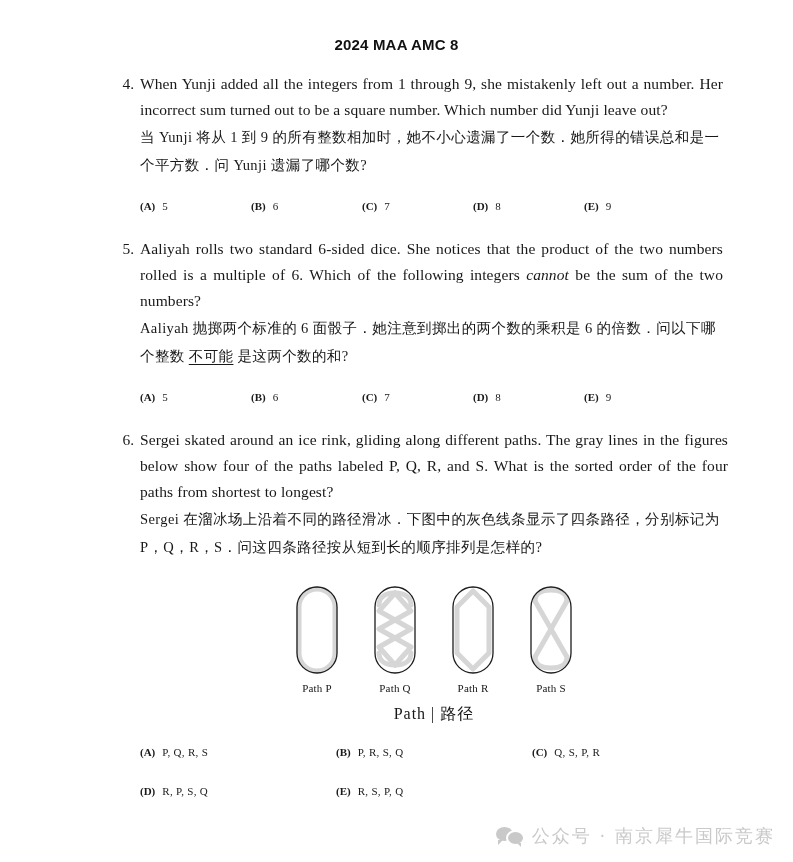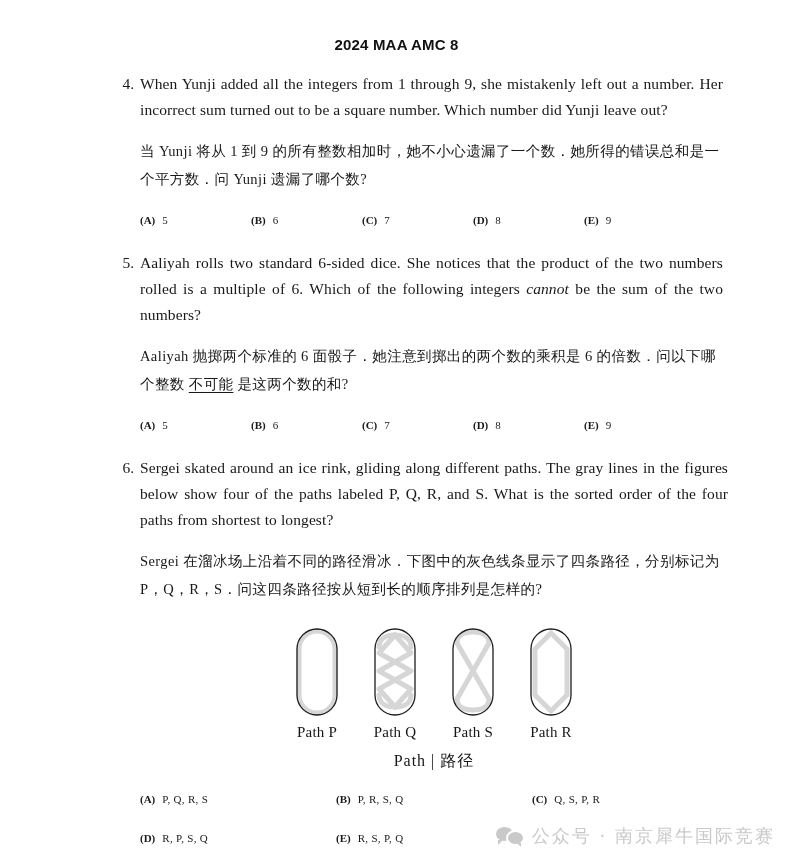--- a/index.html
+++ b/index.html
@@ -62,21 +62,20 @@
     text-justify: inter-word;
     letter-spacing: .1px;
     color: #181818;
   }
   .en-text em {
     font-style: italic;
   }
   .zh-text {
     font-size: 14.5px;
     line-height: 28px;
-    margin-top: 14px;
     color: #181818;
     letter-spacing: .4px;
   }
   .zh-text .ul {
     text-decoration: underline;
     text-underline-offset: 3px;
   }
 
   
   .choices {
@@ -112,21 +111,21 @@
   }
   .fig-item {
     width: 78px;
     text-align: center;
   }
   .fig-item svg {
     display: block;
     margin: 0 auto;
   }
   .fig-label {
-    font-size: 15px;
+    font-size: 11px;
     margin-top: 3px;
     color: #161616;
     letter-spacing: .2px;
   }
   .fig-caption {
     text-align: center;
     font-size: 16px;
     margin-top: 10px;
     letter-spacing: 1px;
     color: #171717;
@@ -267,39 +266,39 @@
                 <path d="M29 12 C18 12 13 17 13 24"></path>
                 <path d="M29 12 C40 12 45 17 45 24"></path>
               </g>
               <rect x="9" y="6" width="40" height="86" rx="20" ry="20" fill="none" stroke="#1d1d1d" stroke-width="1.3"></rect>
             </svg>
             <div class="fig-label">Path Q</div>
           </div>
 
           <div class="fig-item">
             <svg width="58" height="98" viewBox="0 0 58 98">
+              <polygon points="29,10 45,26 45,72 29,88 13,72 13,26" fill="none" stroke="#d6d6d6" stroke-width="5" stroke-linejoin="round"></polygon>
+              <rect x="9" y="6" width="40" height="86" rx="20" ry="20" fill="none" stroke="#1d1d1d" stroke-width="1.3"></rect>
+            </svg>
+            <div class="fig-label">Path R</div>
+          </div>
+
+          <div class="fig-item">
+            <svg width="58" height="98" viewBox="0 0 58 98">
               <g fill="none" stroke="#d6d6d6" stroke-width="5" stroke-linecap="round" stroke-linejoin="round">
                 <path d="M13 20 L45 76"></path>
                 <path d="M45 20 L13 76"></path>
                 <path d="M13 20 C13 13 19 9 29 9 C39 9 45 13 45 20"></path>
                 <path d="M13 76 C13 83 19 87 29 87 C39 87 45 83 45 76"></path>
               </g>
               <rect x="9" y="6" width="40" height="86" rx="20" ry="20" fill="none" stroke="#1d1d1d" stroke-width="1.3"></rect>
             </svg>
             <div class="fig-label">Path S</div>
           </div>
 
-          <div class="fig-item">
-            <svg width="58" height="98" viewBox="0 0 58 98">
-              <polygon points="29,10 45,26 45,72 29,88 13,72 13,26" fill="none" stroke="#d6d6d6" stroke-width="5" stroke-linejoin="round"></polygon>
-              <rect x="9" y="6" width="40" height="86" rx="20" ry="20" fill="none" stroke="#1d1d1d" stroke-width="1.3"></rect>
-            </svg>
-            <div class="fig-label">Path R</div>
-          </div>
-
         </div>
 
         <div class="fig-caption">Path | 路径</div>
 
         <div class="choices three" style="">
           <div class="choice">
             <span class="lab">(A)</span><span class="val">P, Q, R, S</span>
           </div>
           <div class="choice">
             <span class="lab">(B)</span><span class="val">P, R, S, Q</span>

